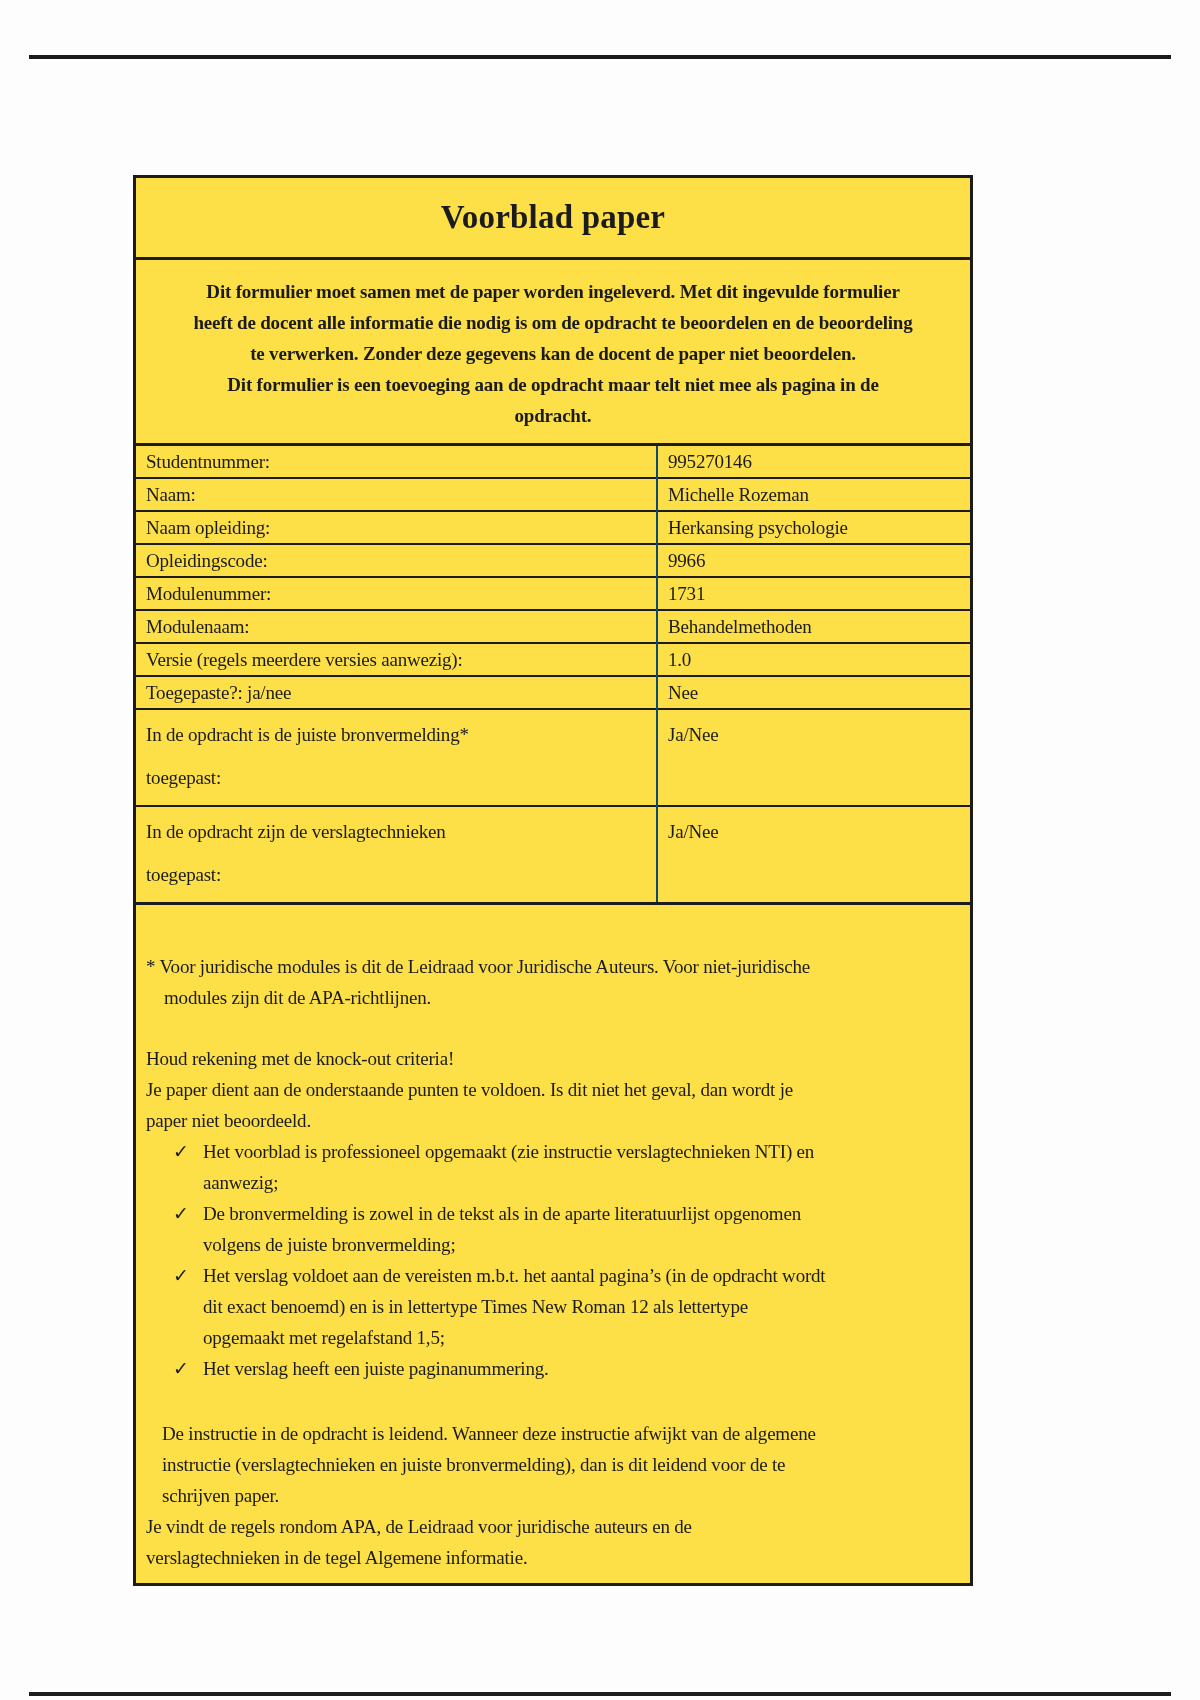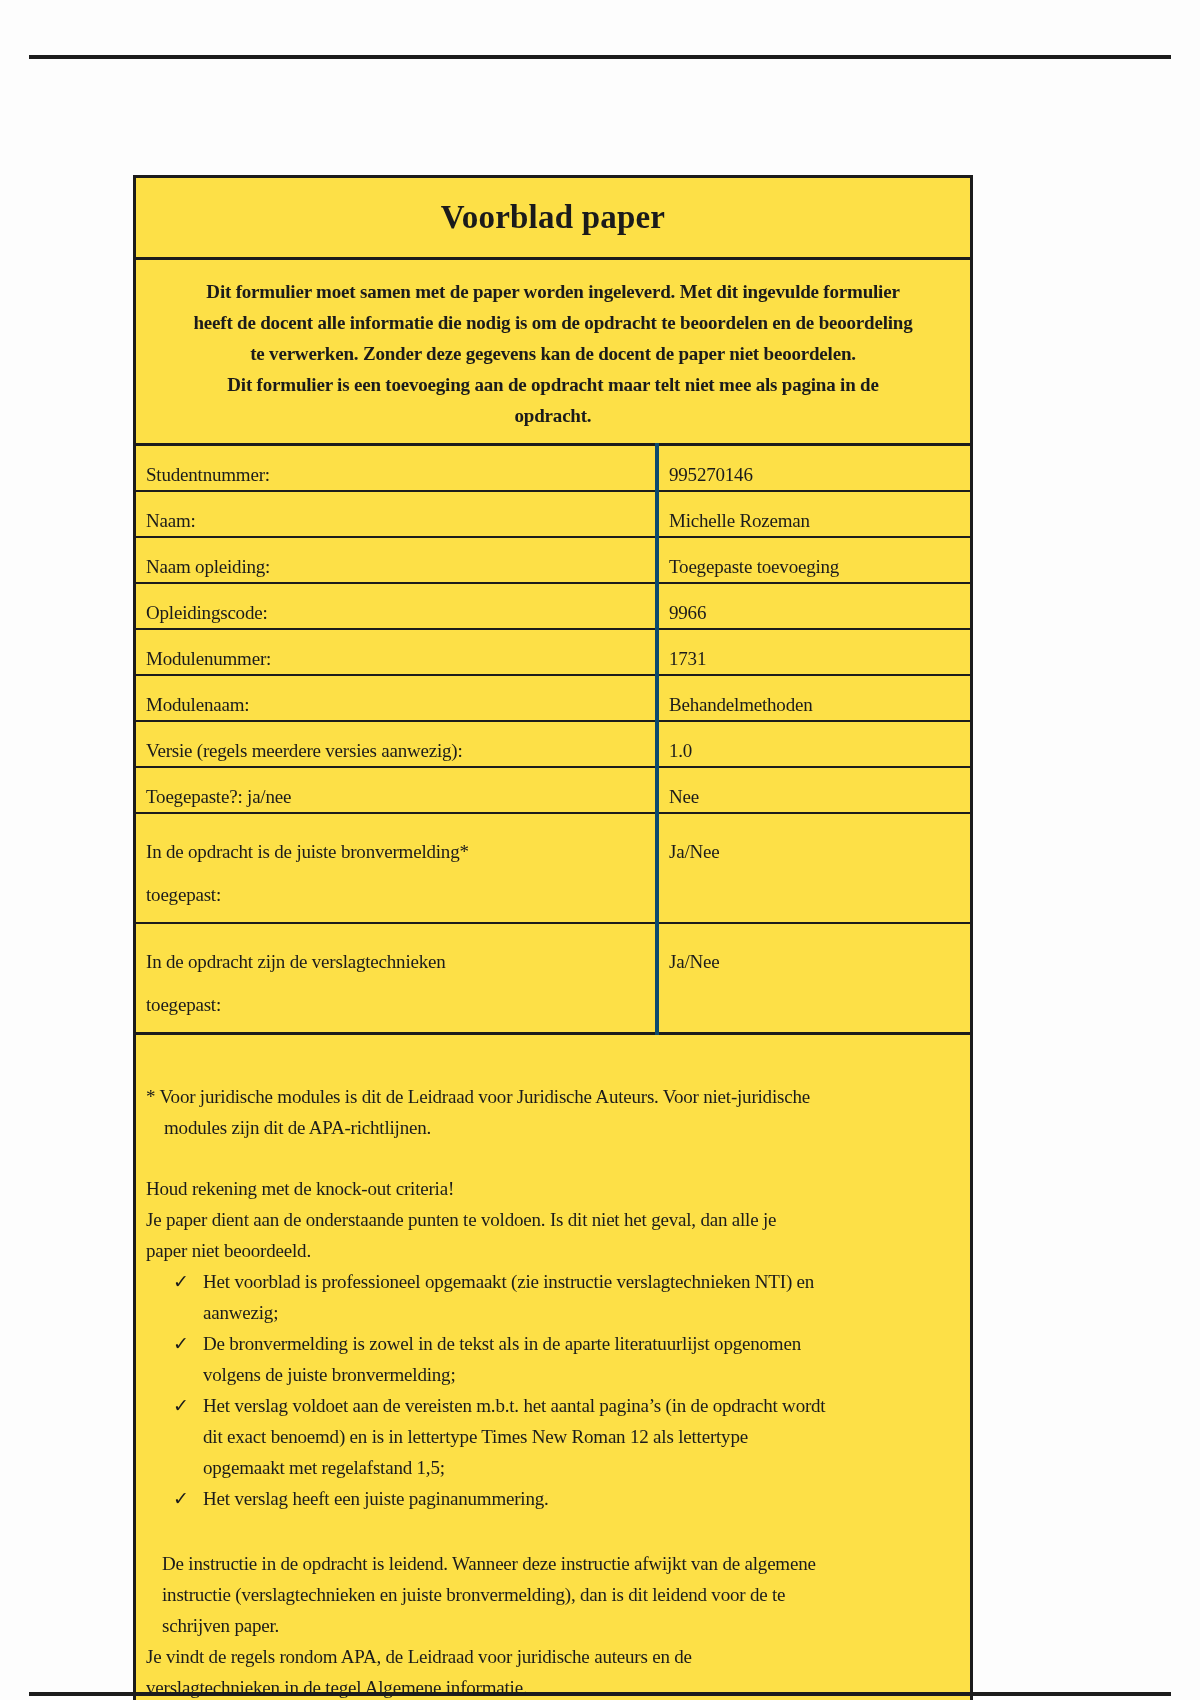--- a/index.html
+++ b/index.html
@@ -43,27 +43,27 @@
   .intro-p { white-space:pre-line; }
 
   .form-table {
     width:100%;
     border-collapse:collapse;
     table-layout:fixed;
   }
   .form-table td {
     border-top:2px solid #1c1c1c;
     vertical-align:top;
-    padding:16px 10px 2px;
+    padding:3px 10px 2px;
     line-height:26px;
   }
   .form-table tr:first-child td { border-top:3px solid #1c1c1c; }
   .form-table tr:last-child td  { border-bottom:3px solid #1c1c1c; }
   .form-table .lbl { width:521px; white-space:pre-line; }
-  .form-table .val { border-left:4px solid #0c4a6e; }
+  .form-table .val { border-left:2px solid #0c4a6e; }
   .form-table tr.tall td { line-height:43px; padding-bottom:6px; }
 
   .post-section {
     padding:6px 14px 10px 10px;
     line-height:31px;
   }
   .footnote {
     white-space:pre-line;
     padding-left:18px; text-indent:-18px;margin-top:40px;
   }
@@ -104,21 +104,21 @@
         <tr>
           <td class="lbl">Studentnummer:</td>
           <td class="val">995270146</td>
         </tr>
         <tr>
           <td class="lbl">Naam:</td>
           <td class="val">Michelle Rozeman</td>
         </tr>
         <tr>
           <td class="lbl">Naam opleiding:</td>
-          <td class="val">Toegepaste toevoeging</td>
+          <td class="val">Herkansing psychologie</td>
         </tr>
         <tr>
           <td class="lbl">Opleidingscode:</td>
           <td class="val">9966</td>
         </tr>
         <tr>
           <td class="lbl">Modulenummer:</td>
           <td class="val">1731</td>
         </tr>
         <tr>
@@ -144,21 +144,21 @@
           <td class="val">Ja/Nee</td>
         </tr>
       </tbody>
     </table>
 
     <div class="post-section">
       <div class="footnote">* Voor juridische modules is dit de Leidraad voor Juridische Auteurs. Voor niet-juridische
 modules zijn dit de APA-richtlijnen.</div>
 
       <div class="knockout-heading">Houd rekening met de knock-out criteria!</div>
-      <div class="knockout-intro">Je paper dient aan de onderstaande punten te voldoen. Is dit niet het geval, dan alle je
+      <div class="knockout-intro">Je paper dient aan de onderstaande punten te voldoen. Is dit niet het geval, dan wordt je
 paper niet beoordeeld.</div>
 
       <div class="check-list">
         <div class="check-item">
           <span class="check-glyph">✓</span>
           <span class="check-text">Het voorblad is professioneel opgemaakt (zie instructie verslagtechnieken NTI) en
 aanwezig;</span>
         </div>
         <div class="check-item">
           <span class="check-glyph">✓</span>

